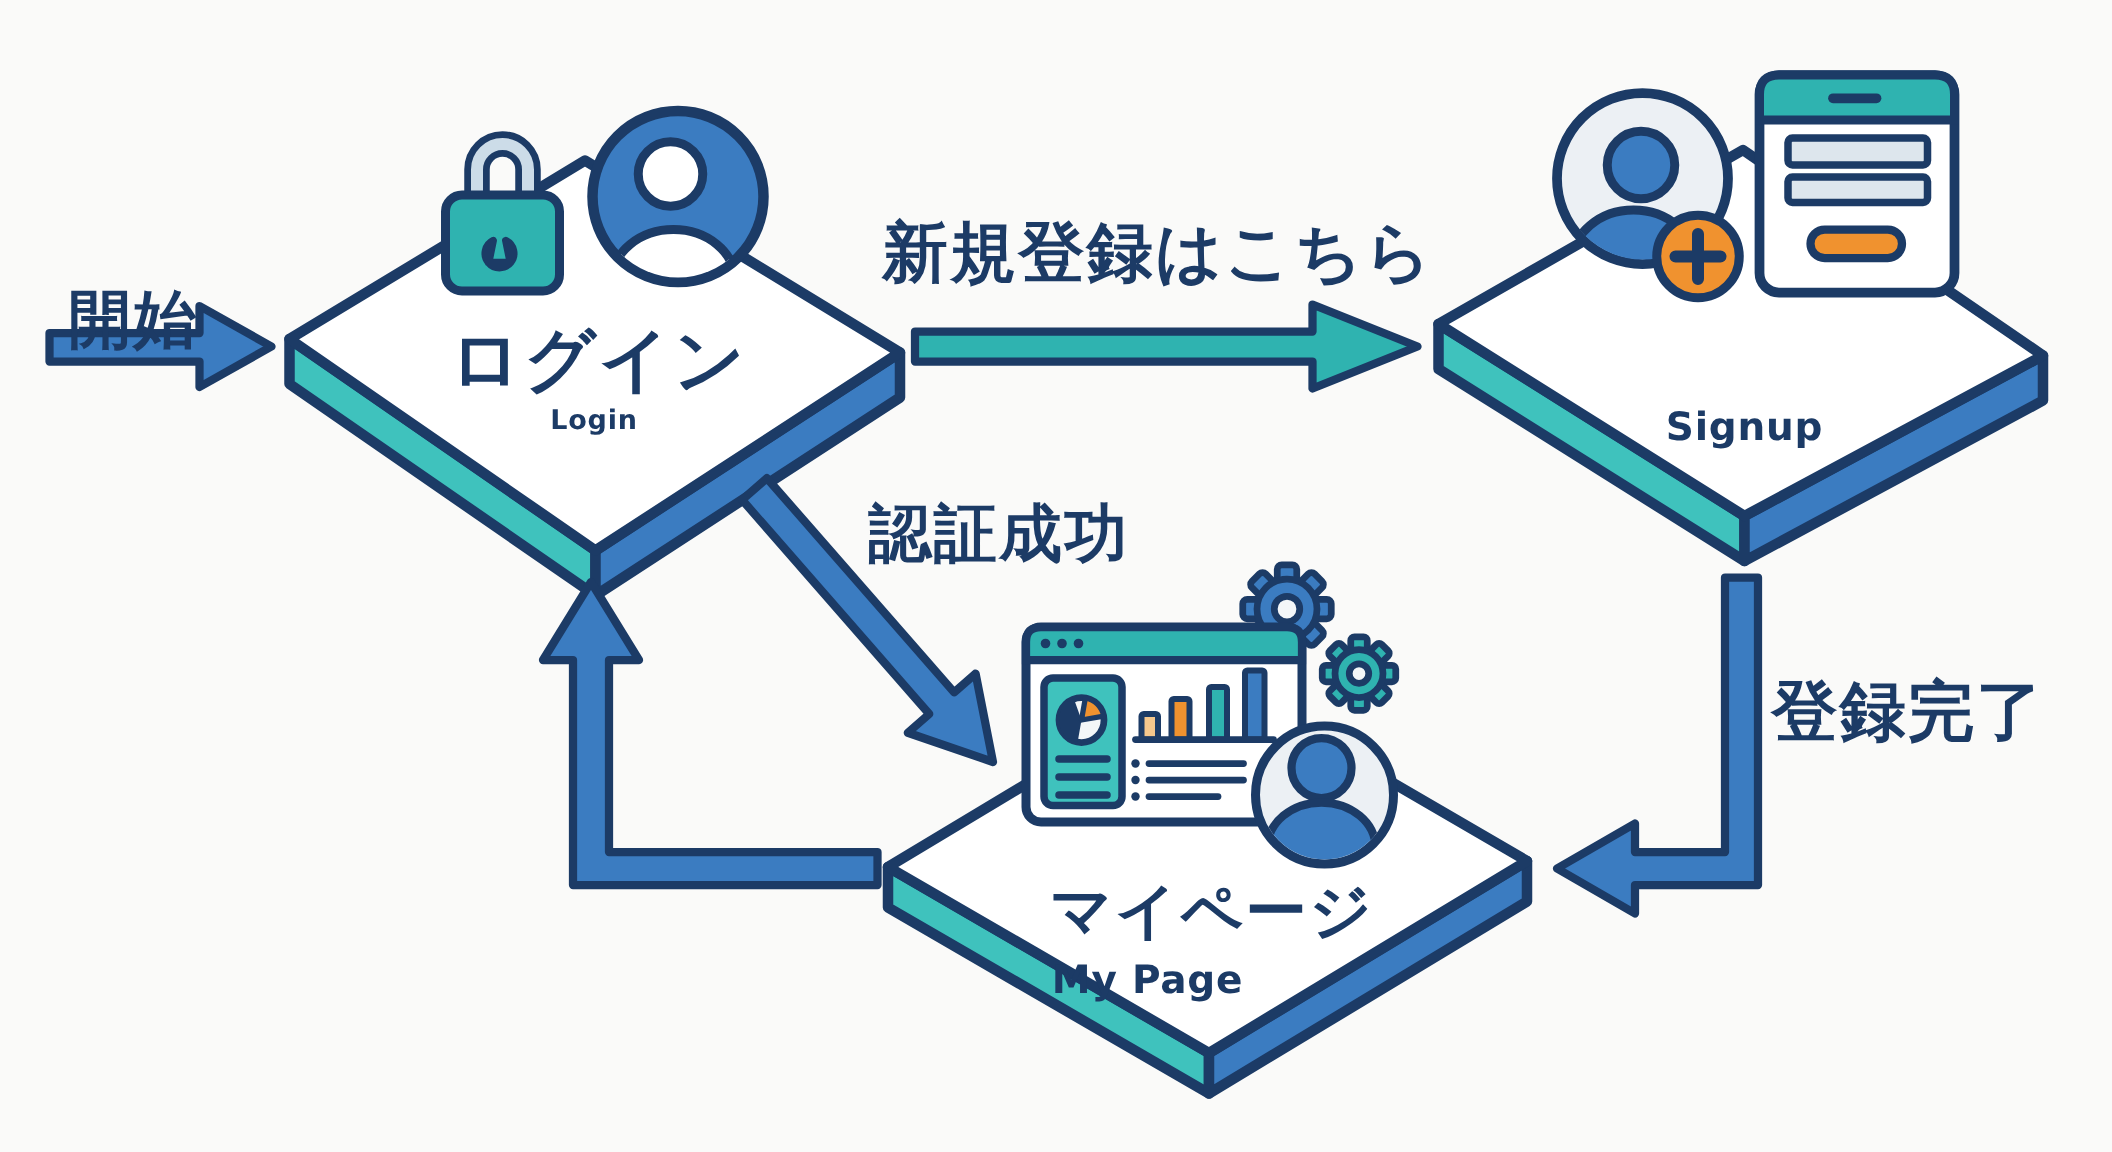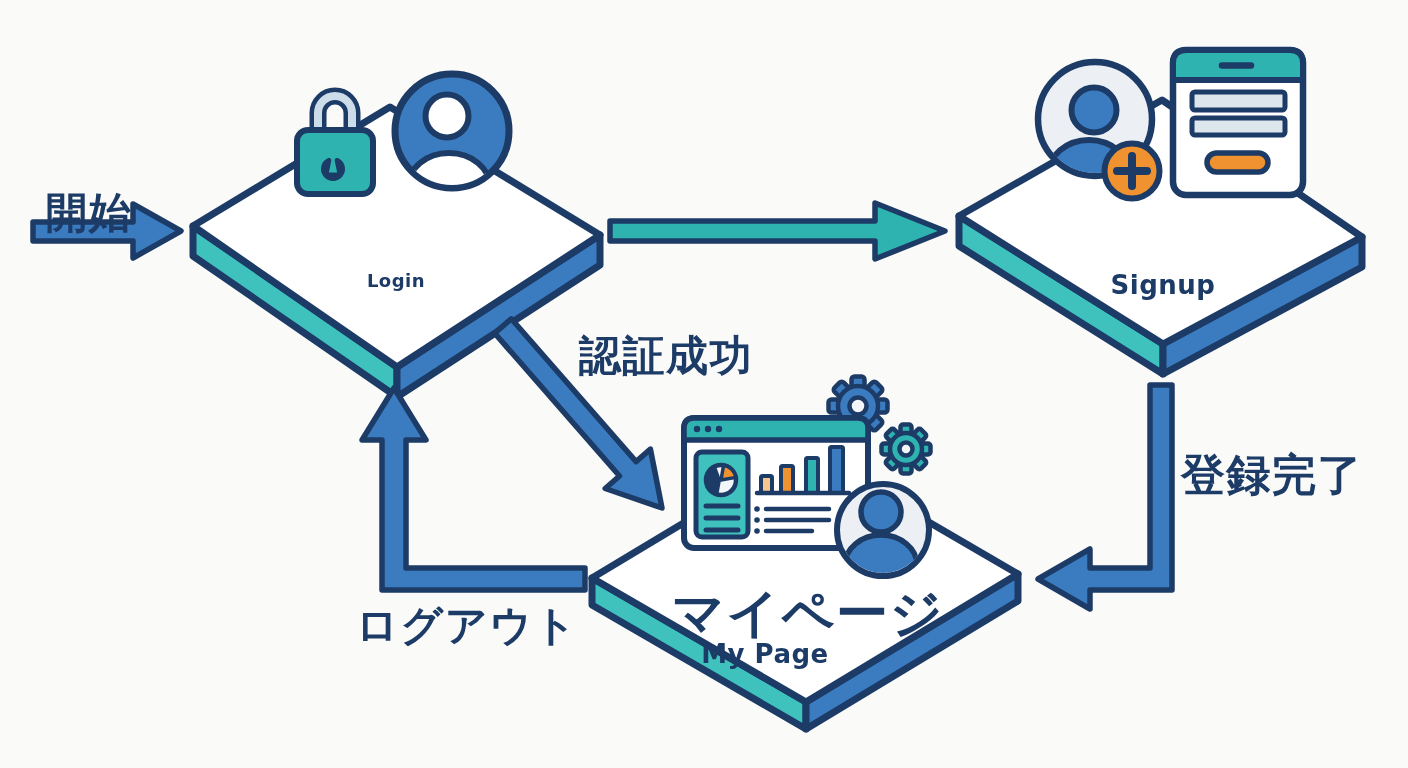--- a/index.html
+++ b/index.html
@@ -167,24 +167,25 @@
   <g>
     <circle cx="883" cy="530" r="46" fill="var(--panel)" stroke="var(--navy)" stroke-width="6"></circle>
     <g clip-path="url(#clip-dash-av)">
       <circle cx="881" cy="512" r="20" fill="var(--blue)" stroke="var(--navy)" stroke-width="5.5"></circle>
       <ellipse cx="881" cy="565" rx="36" ry="30" fill="var(--blue)" stroke="var(--navy)" stroke-width="5.5"></ellipse>
     </g>
   </g>
 </svg>
 
 <div class="lbl" style="left:89px; top:166px; font-size:42px;margin-top:25px;">開始</div>
+<div class="lbl" style="left:772px; top:146px; font-size:44px;">新規登録はこちら</div>
 <div class="lbl" style="left:1272px; top:452px; font-size:44px;">登録完了</div>
 <div class="lbl" style="left:666px; top:334px; font-size:42px;">認証成功</div>
-<div class="lbl" style="left:467px; top:604px; font-size:42px;">ログアウト</div>
 
+<div class="lbl" style="left:399px; top:216px; font-size:47px;">ログイン</div>
 <div class="lbl sub" style="left:396px; top:272px; font-size:18px;">Login</div>
 
 <div class="lbl sub" style="left:1163px; top:272px; font-size:26px;">Signup</div>
 
-<div class="lbl" style="left:808px; top:586px; font-size:52px;">マイページ</div>
+<div class="lbl" style="left:808px; top:586px; font-size:41px;">マイページ</div>
 <div class="lbl sub" style="left:765px; top:641px; font-size:26px;">My Page</div>
 
 </div>
 
 </body></html>

